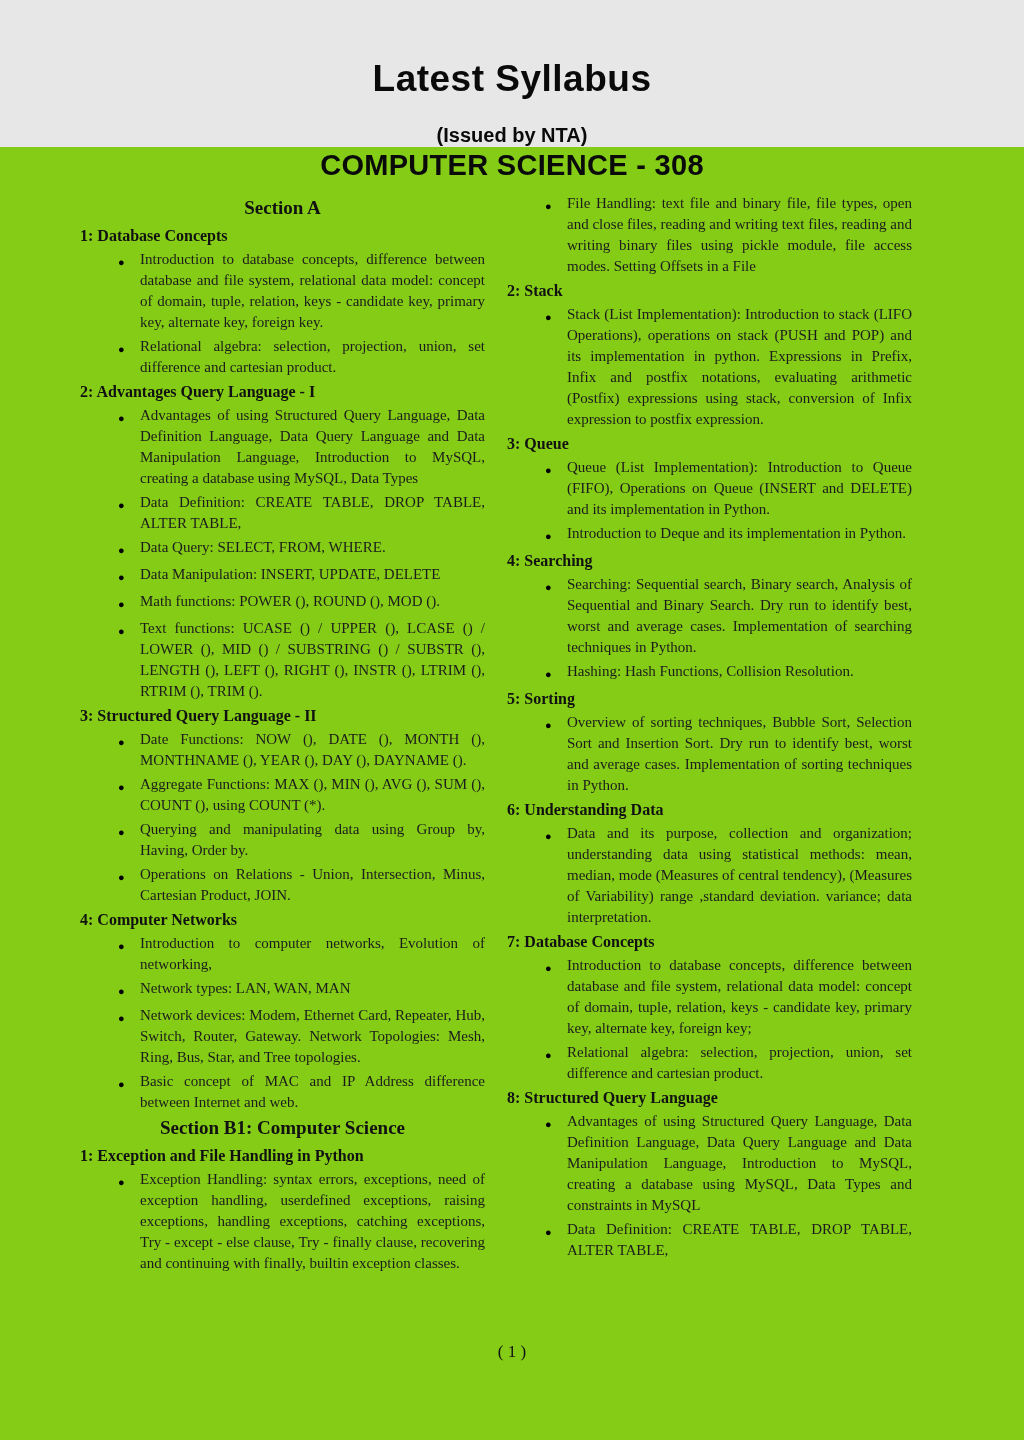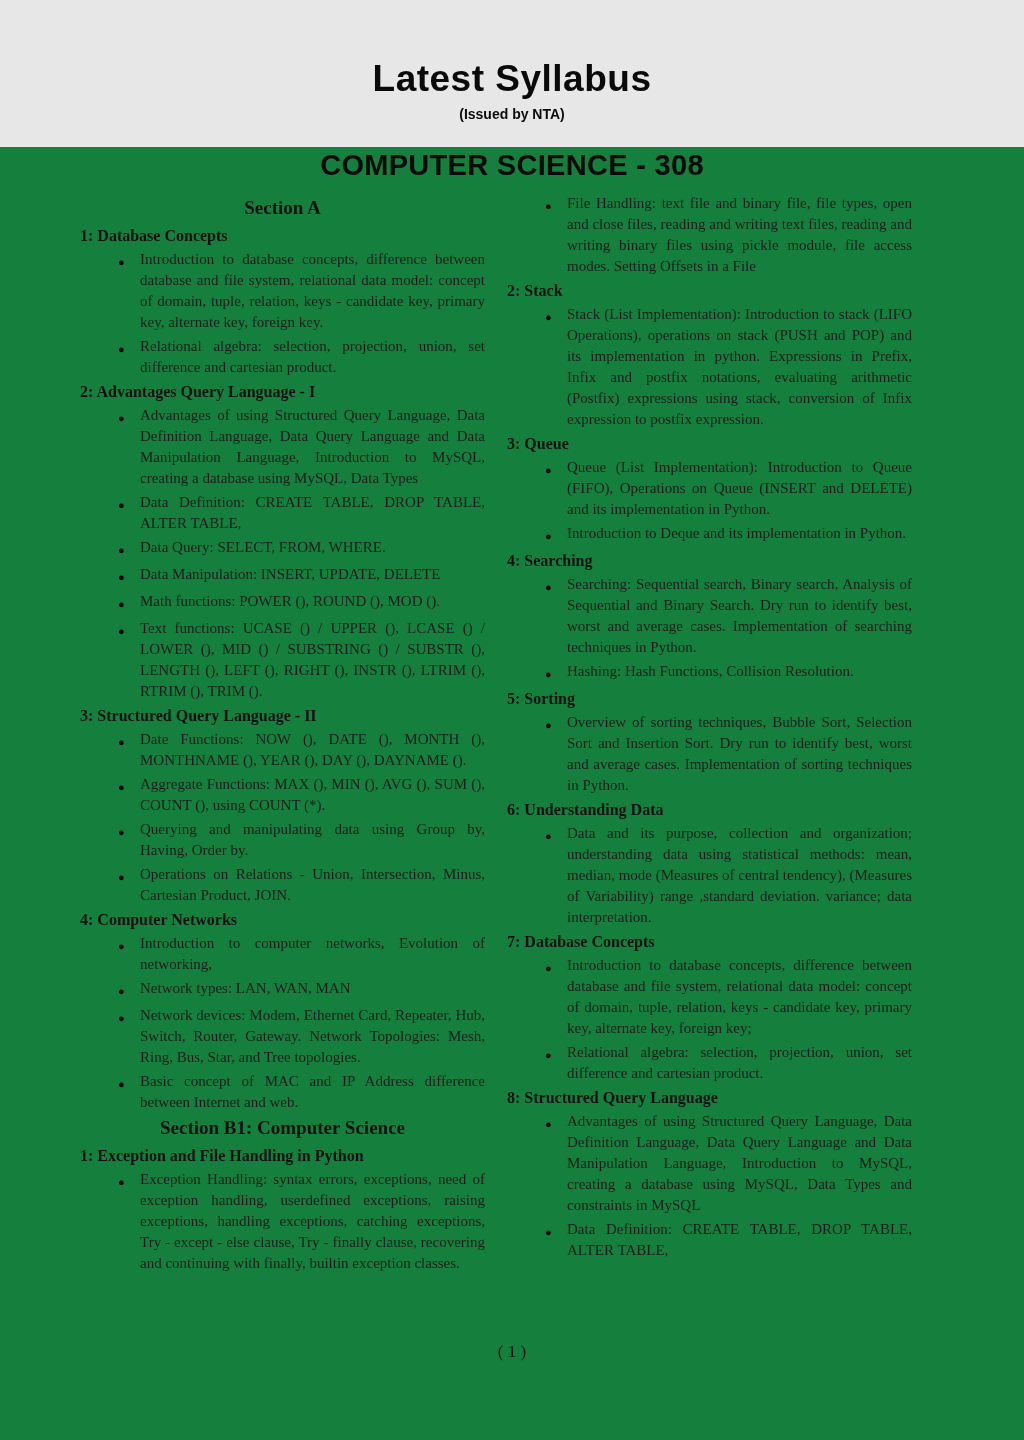--- a/index.html
+++ b/index.html
@@ -7,42 +7,42 @@
     width: 1024px; height: 1440px;
     background: #ffffff;
     font-family: "Liberation Serif", serif;
     color: #1c1c1c;
     -webkit-font-smoothing: antialiased;
   }
   .page {
     position: relative;
     width: 1024px; height: 1440px;
     overflow: hidden;
-    background: #15803d;
+    background: #84cc16;
   }
   .header-band {
     background: #e7e7e7;
     height: 147px;
     box-sizing: border-box;
     padding-top: 60px;
     text-align: center;
   }
   .main-title {
     font-family: "Liberation Sans", sans-serif;
     font-weight: bold;
     font-size: 37px;
     line-height: 1.0;
     color: #0a0a0a;
     letter-spacing: 0.5px;
   }
   .subtitle {
     font-family: "Liberation Sans", sans-serif;
     font-weight: bold;
-    font-size: 14px;
-    margin-top: 9px;
+    font-size: 20px;
+    margin-top: 27px;
     color: #0a0a0a;
   }
   .course-title {
     font-family: "Liberation Sans", sans-serif;
     font-weight: bold;
     font-size: 29px;
     text-align: center;
     padding: 2px 0 5px 0;
     color: #0a0a0a;
     letter-spacing: 0.3px;

